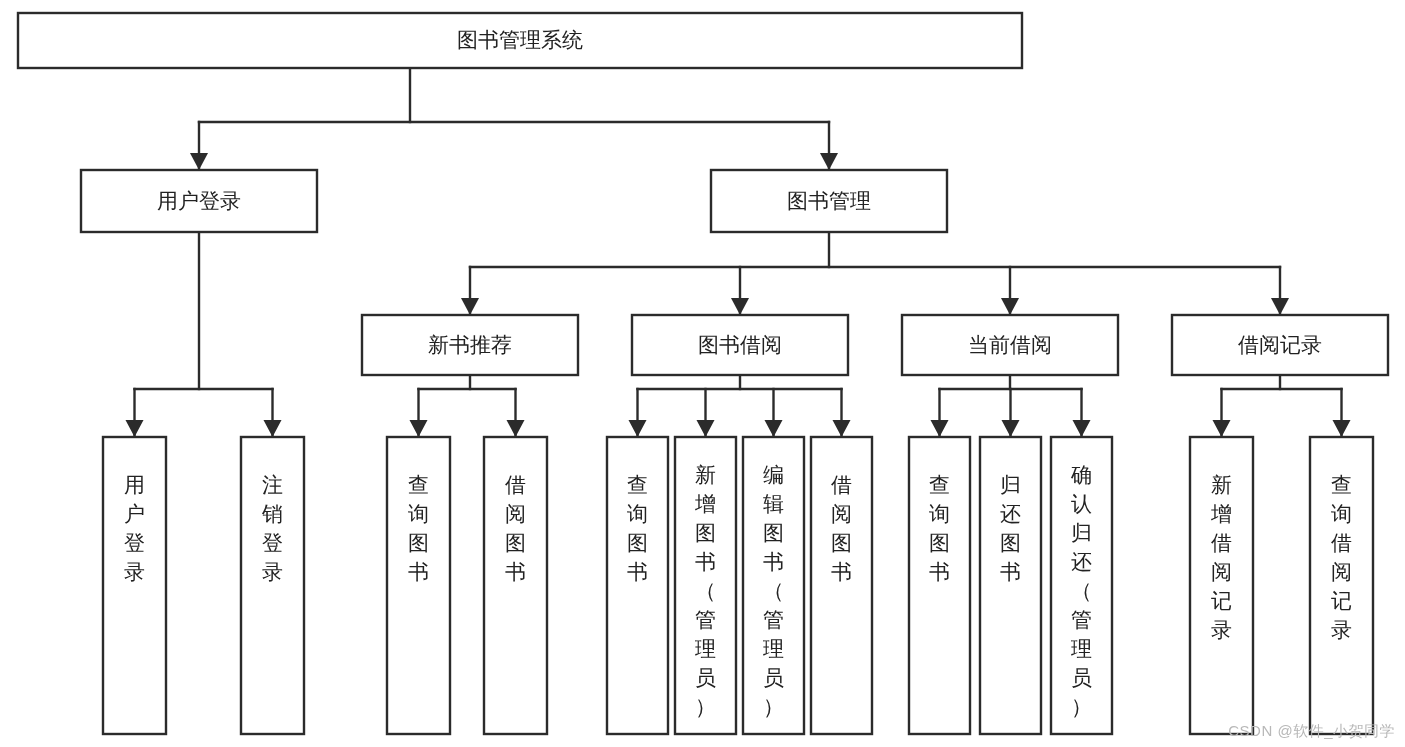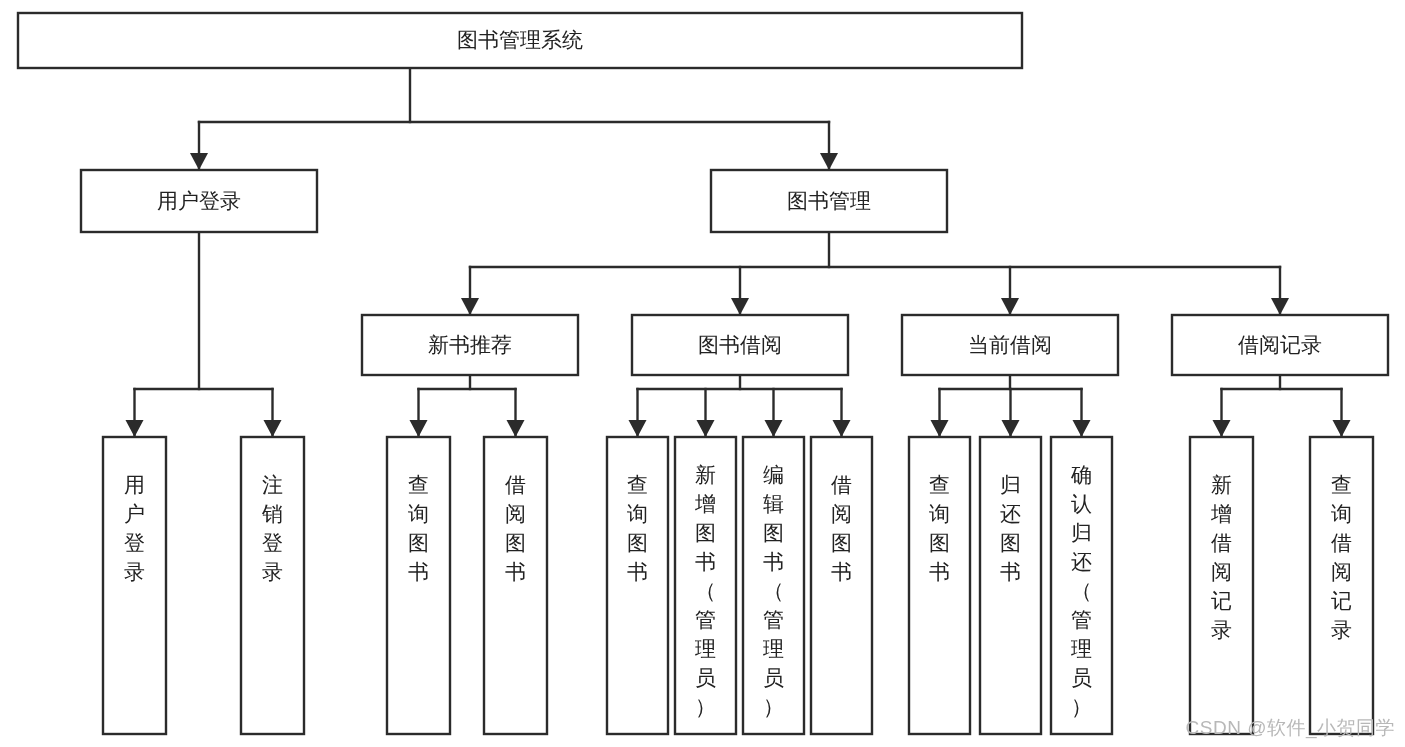--- a/index.html
+++ b/index.html
@@ -55,21 +55,21 @@
   }
   .arrow-head {
     fill: #2b2b2b;
     stroke: none;
   }
   .watermark {
     position: absolute;
     right: 10px;
     bottom: 6px;
     font-family: "Liberation Sans", "DejaVu Sans", sans-serif;
-    font-size: 19px;
+    font-size: 15px;
     color: #b8b8b8;
     letter-spacing: 0.5px;
     white-space: nowrap;
     user-select: none;
   }
 </style>
 </head>
 <body>
 
 <div id="diagram-root">

